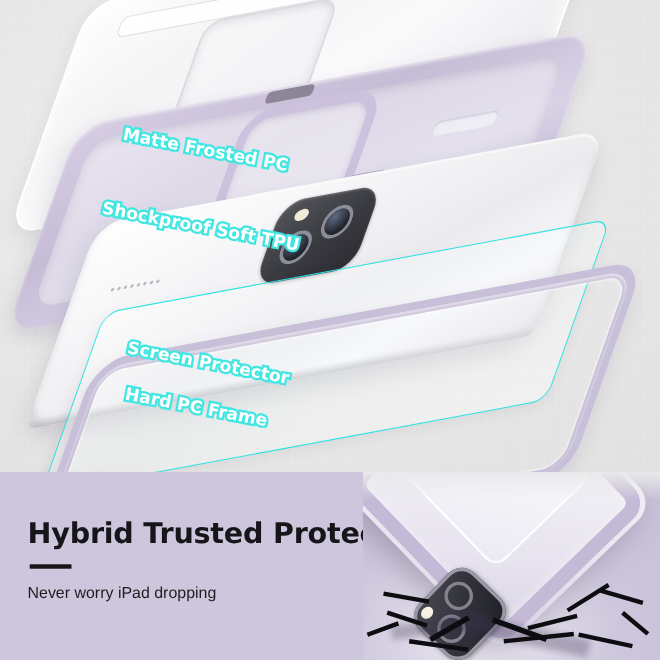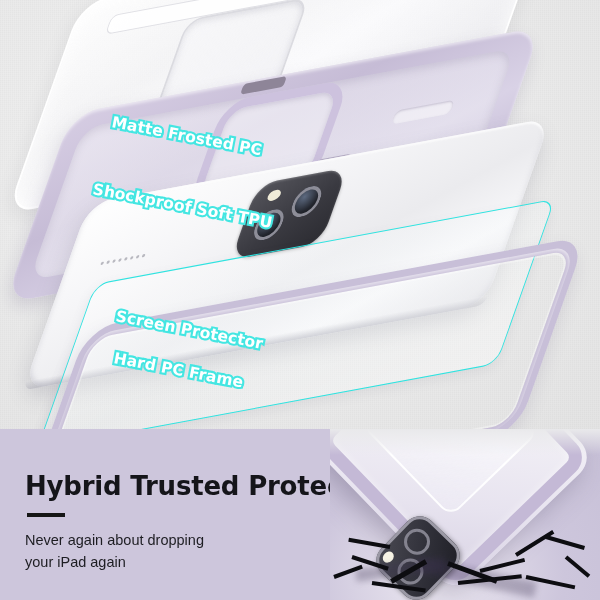--- a/index.html
+++ b/index.html
@@ -215,22 +215,21 @@
     <div class="label lb2">Shockproof Soft TPU</div>
     <div class="label lb3">Screen Protector</div>
     <div class="label lb4">Hard PC Frame</div>
   </div>
 
   <div class="bottom">
 
     <div class="copy">
       <div class="headline">Hybrid Trusted Protection</div>
       <div class="rule"></div>
-      <div class="body">Never again about dropping</div>
-      <div class="body">your iPad again</div>
+      <div class="body">Never worry iPad dropping</div>
     </div>
 
     <div class="drop">
       <div class="crackbg"></div>
 
       <div class="tabcorner">
         <div class="bumper"></div>
         <div class="clearpanel"></div>
       </div>
 

